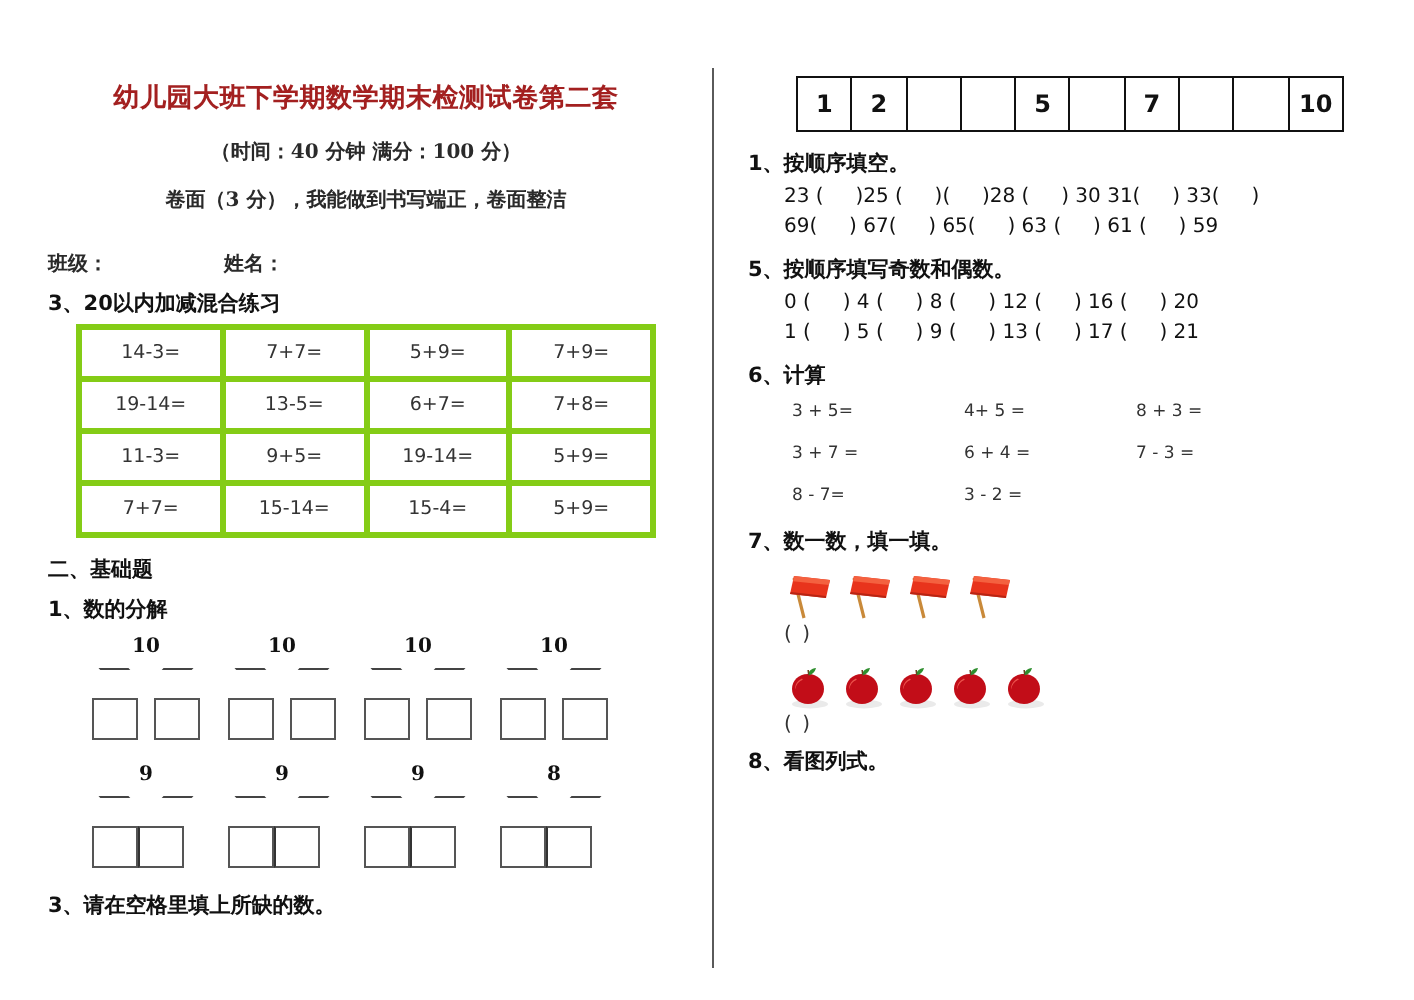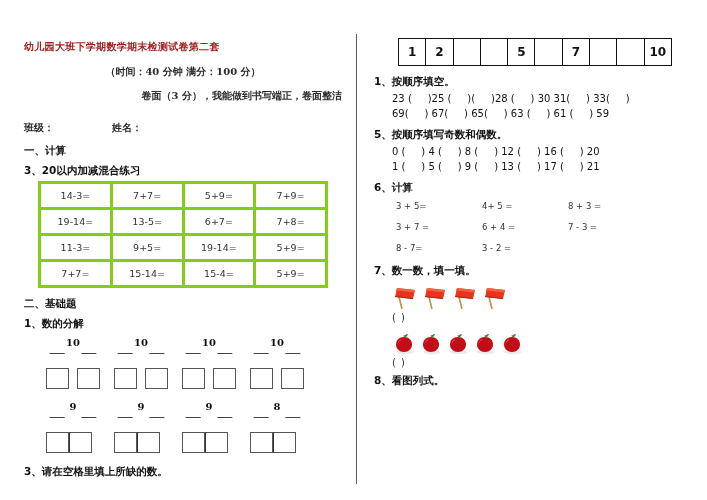--- a/index.html
+++ b/index.html
@@ -40,36 +40,36 @@
     left: 356px;
     top: 34px;
     width: 1px;
     height: 450px;
     background: #5a5a5a;
   }
   
   .exam-title {
     color: #a32020;
     font-weight: bold;
-    font-size: 10px;
-    text-align: left;
+    font-size: 13px;
+    text-align: center;
     letter-spacing: 0.3px;
     margin: 10px 0 0 0;
     font-family: "DejaVu Serif", "Liberation Serif", serif;
   }
   .exam-sub {
     text-align: center;
     font-size: 10px;
     font-weight: bold;
     margin-top: 11px;
     color: #2a2a2a;
     font-family: "DejaVu Serif", "Liberation Serif", serif;
   }
   .exam-sub2 {
-    text-align: right;
+    text-align: center;
     font-size: 10px;
     font-weight: bold;
     margin-top: 10px;
     color: #2a2a2a;
     font-family: "DejaVu Serif", "Liberation Serif", serif;
   }
   .idline {
     margin-top: 18px;
     font-size: 10px;
     font-weight: bold;
@@ -223,21 +223,20 @@
   <div class="col-left">
 
     <div class="exam-title">幼儿园大班下学期数学期末检测试卷第二套</div>
     <div class="exam-sub">（时间：40 分钟  满分：100 分）</div>
     <div class="exam-sub2">卷面（3 分），我能做到书写端正，卷面整洁</div>
 
     <div class="idline">
       <span>班级：</span><span class="nm">姓名：</span>
     </div>
 
-    <div class="sec-h">一、计算</div>
     <div class="sub-h">3、20以内加减混合练习</div>
 
     <table class="calc">
       <tbody id="calc-body">
           <tr>
             <td>14-3=</td>
             <td>7+7=</td>
             <td>5+9=</td>
             <td>7+9=</td>
           </tr>

